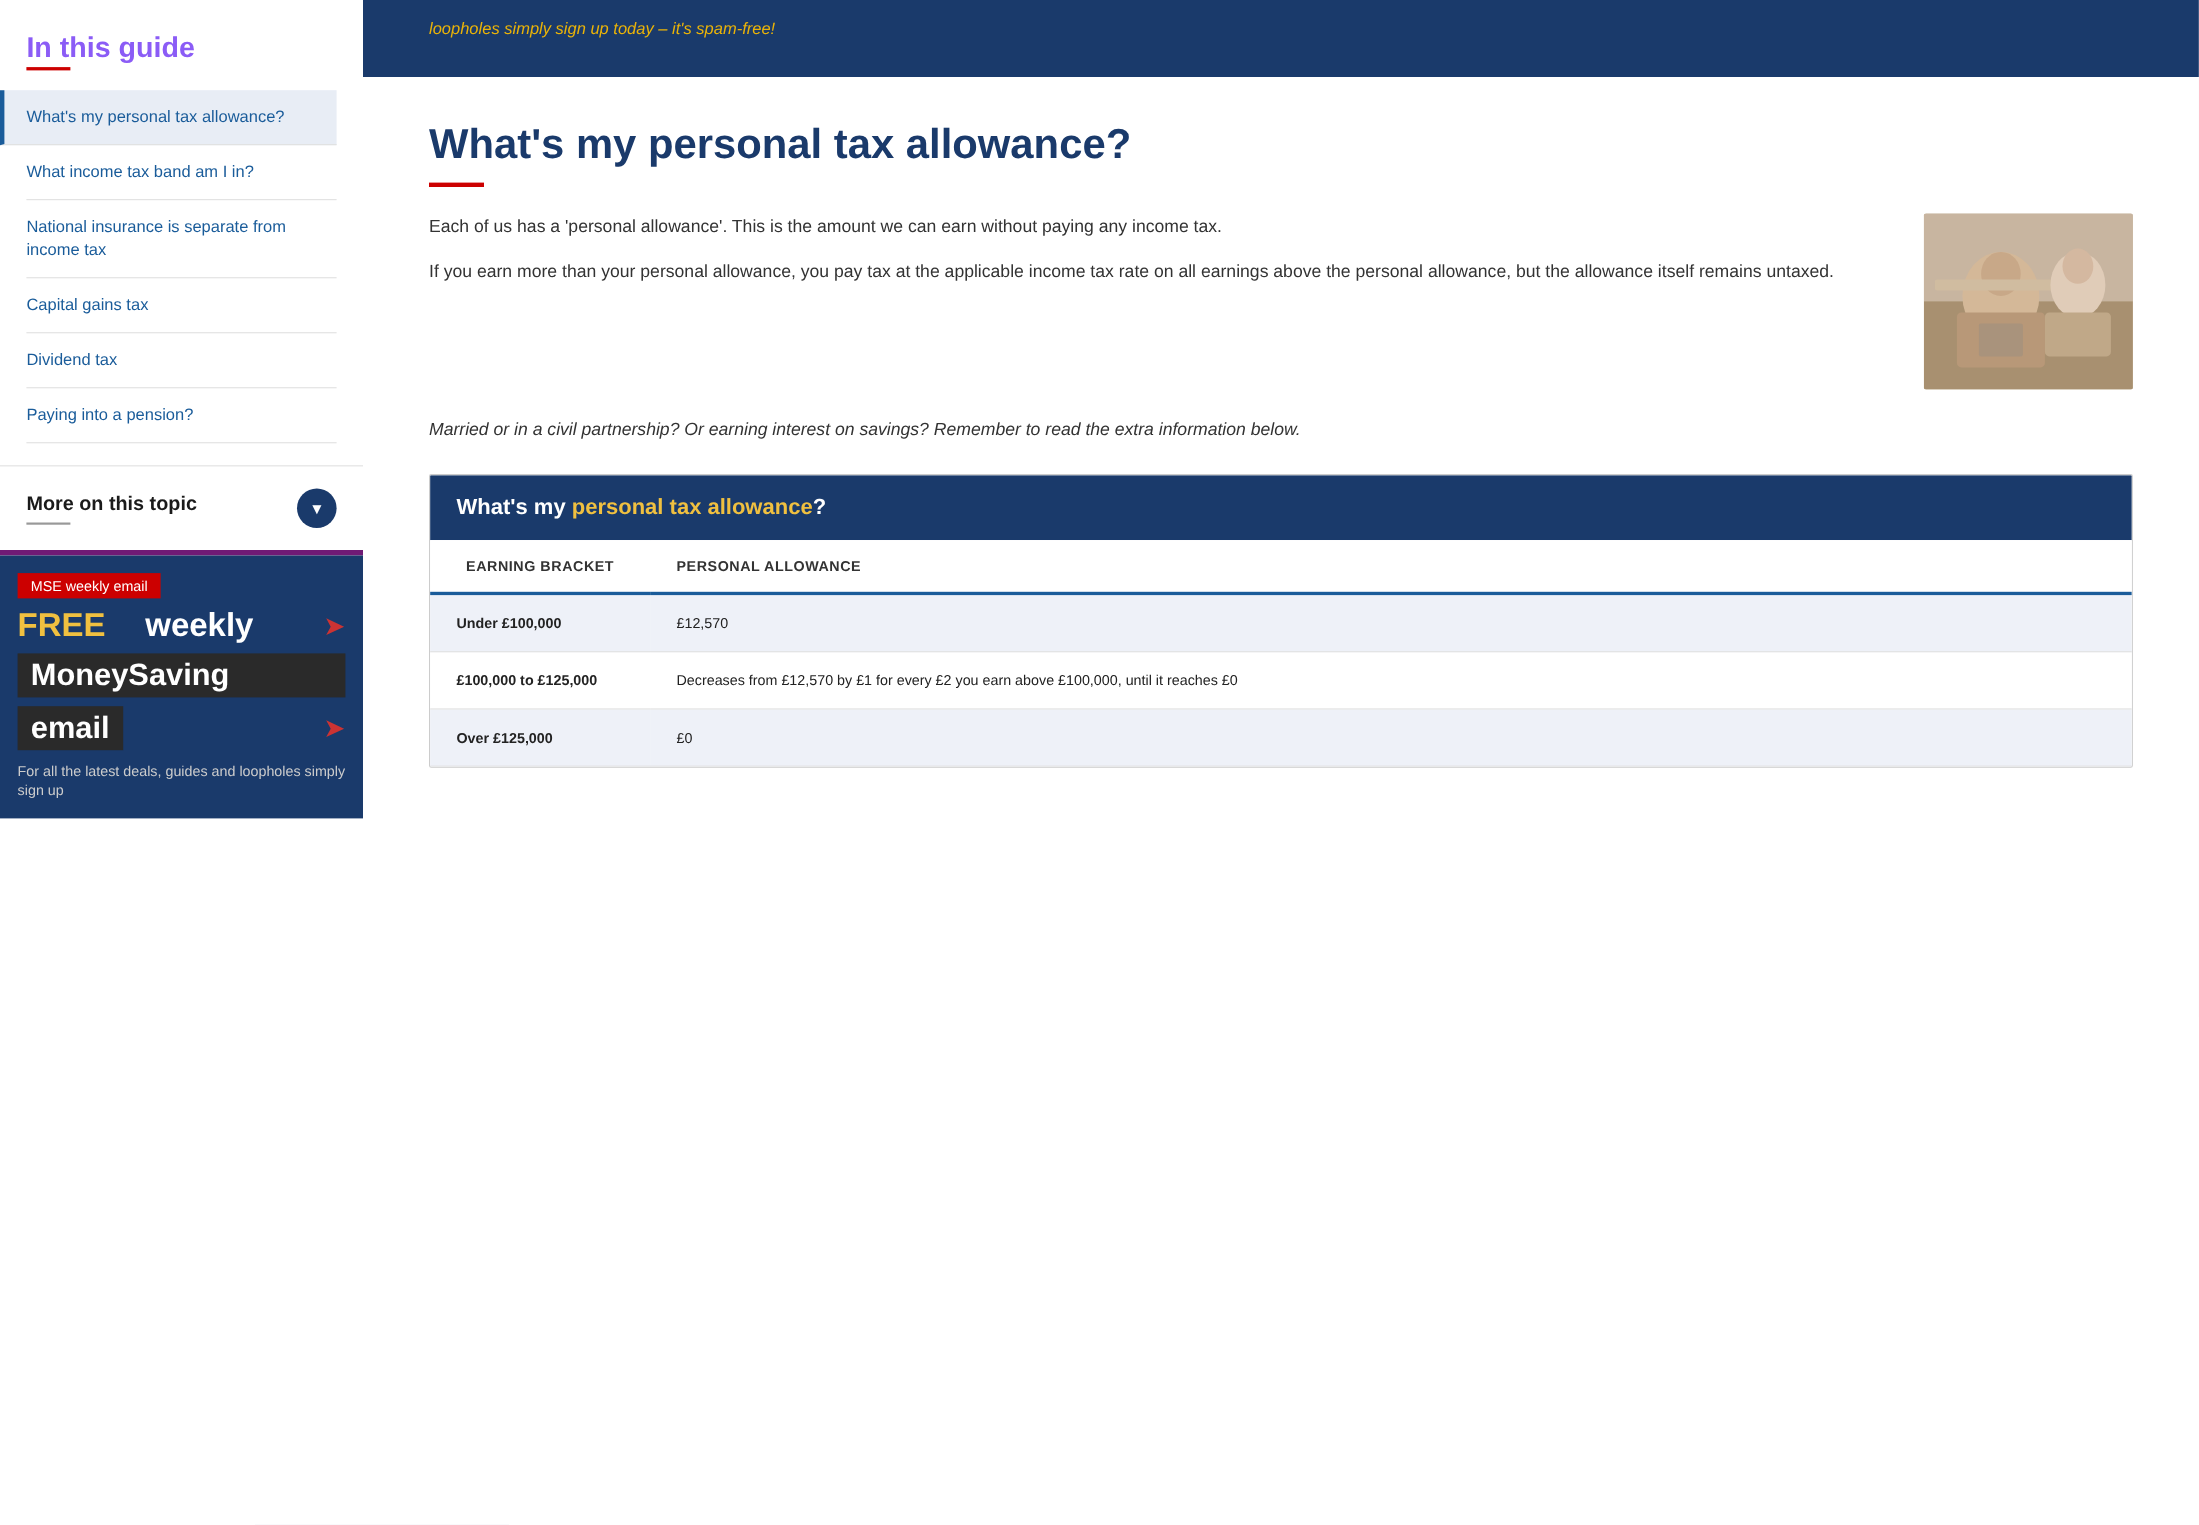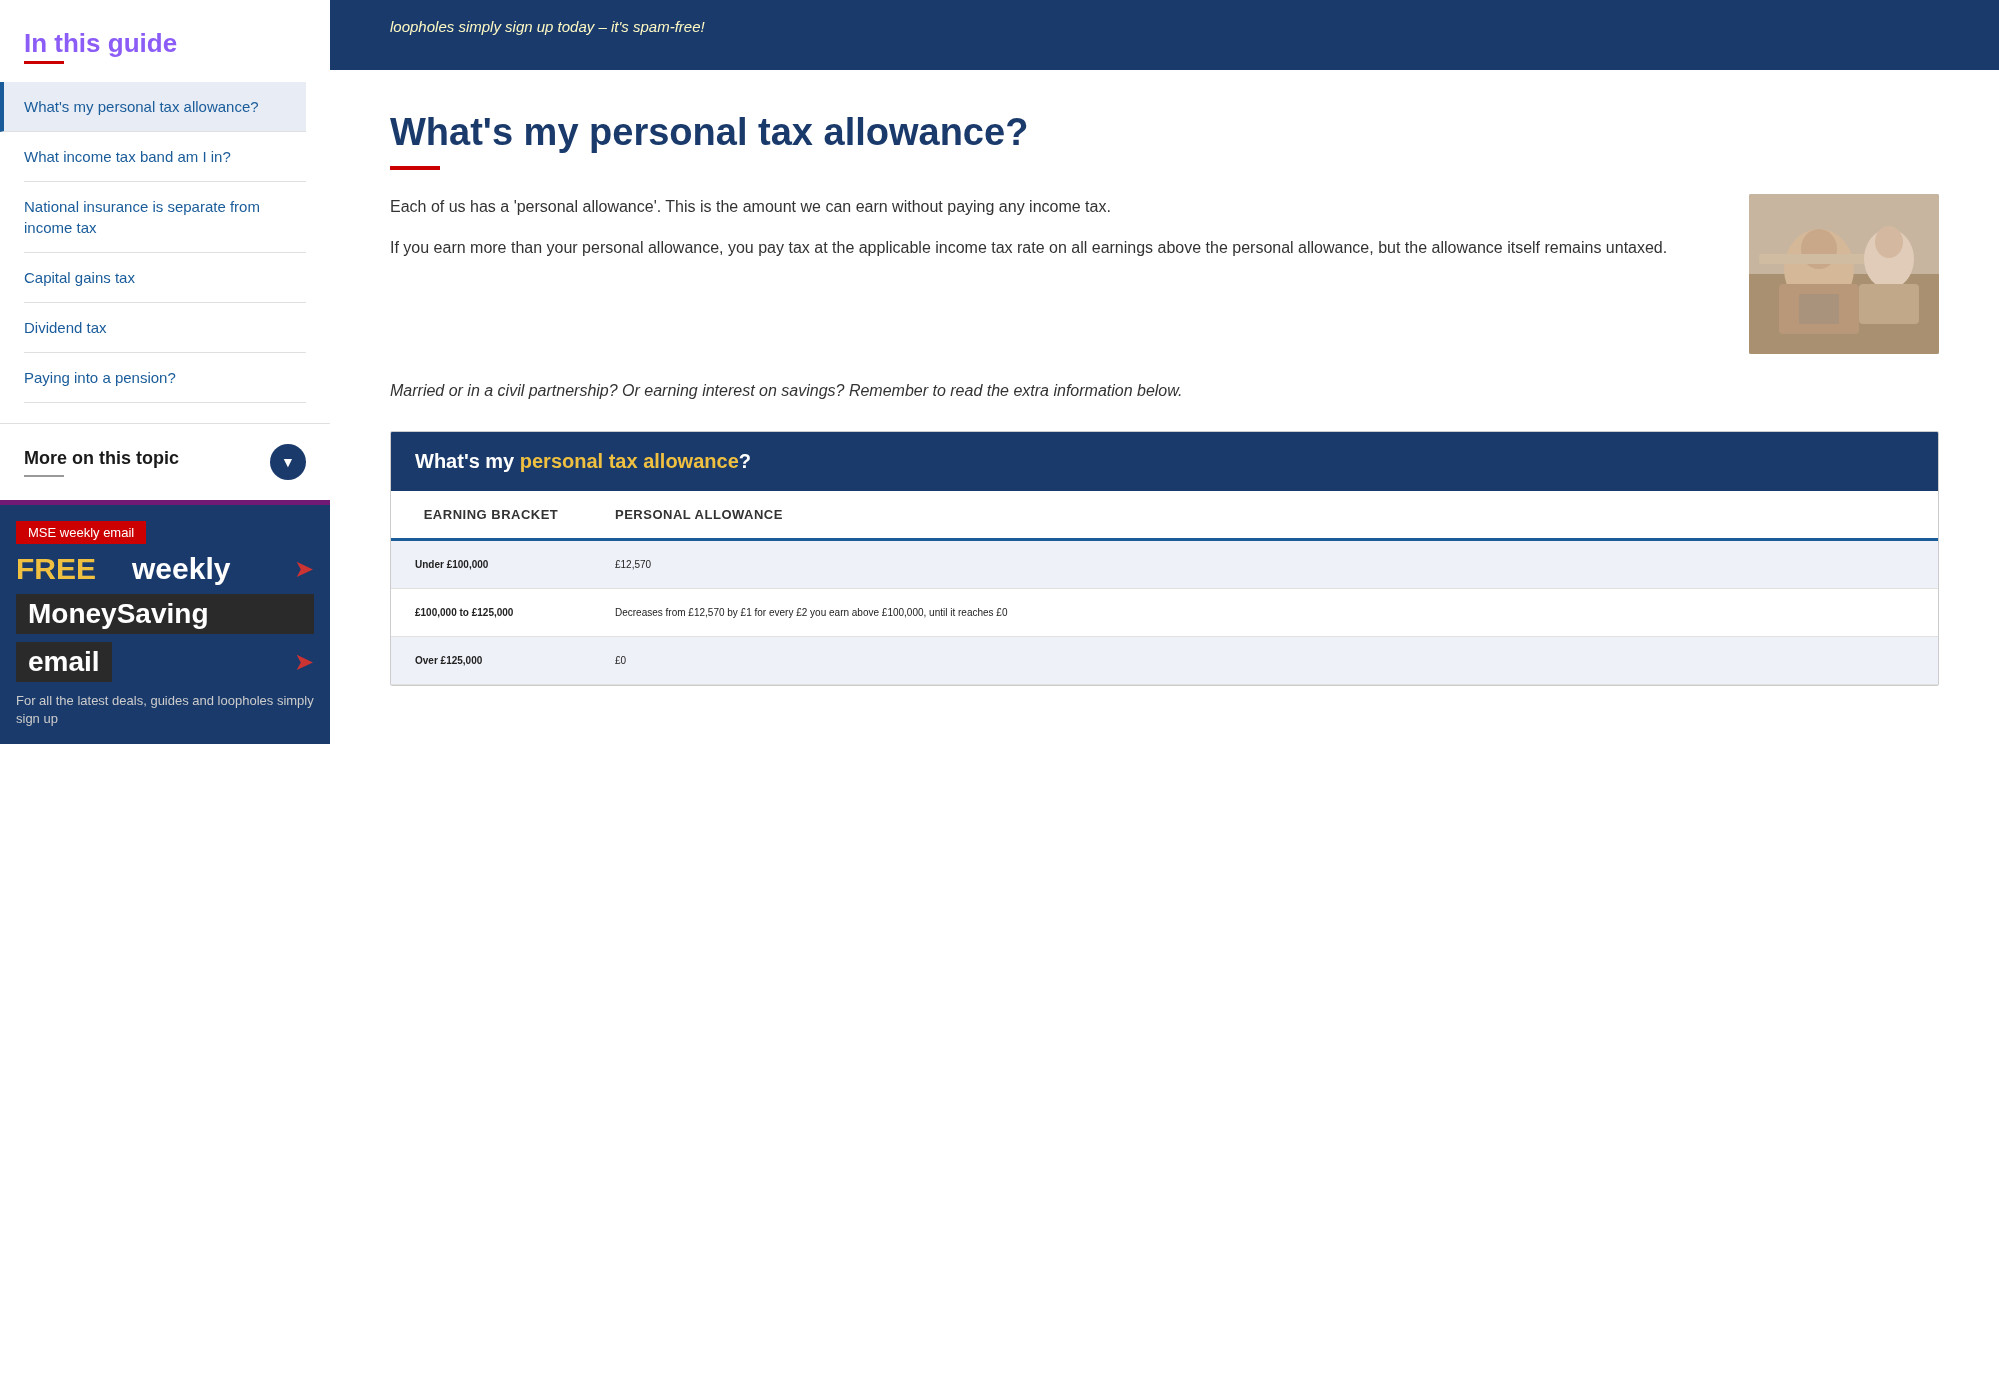--- a/index.html
+++ b/index.html
@@ -196,21 +196,21 @@
     }
 
     
     .top-banner {
       background: #1a3a6b;
       padding: 16px 60px 16px 60px;
       min-height: 70px;
     }
 
     .top-banner-text {
-      color: #fef9c3;
+      color: #eab308;
       font-size: 15px;
       line-height: 1.5;
       font-style: italic;
     }
 
     
     .article {
       padding: 40px 60px 40px 60px;
       background: #fff;
       flex: 1;
@@ -327,21 +327,21 @@
     tbody tr:nth-child(odd) {
       background: #eef1f8;
     }
 
     tbody tr:nth-child(even) {
       background: #fff;
     }
 
     tbody td {
       padding: 18px 24px;
-      font-size: 10px;
+      font-size: 13px;
       color: #222;
       vertical-align: top;
     }
 
     tbody td:first-child {
       font-weight: 700;
     }
 
     .extra-row td {
       text-align: center;

